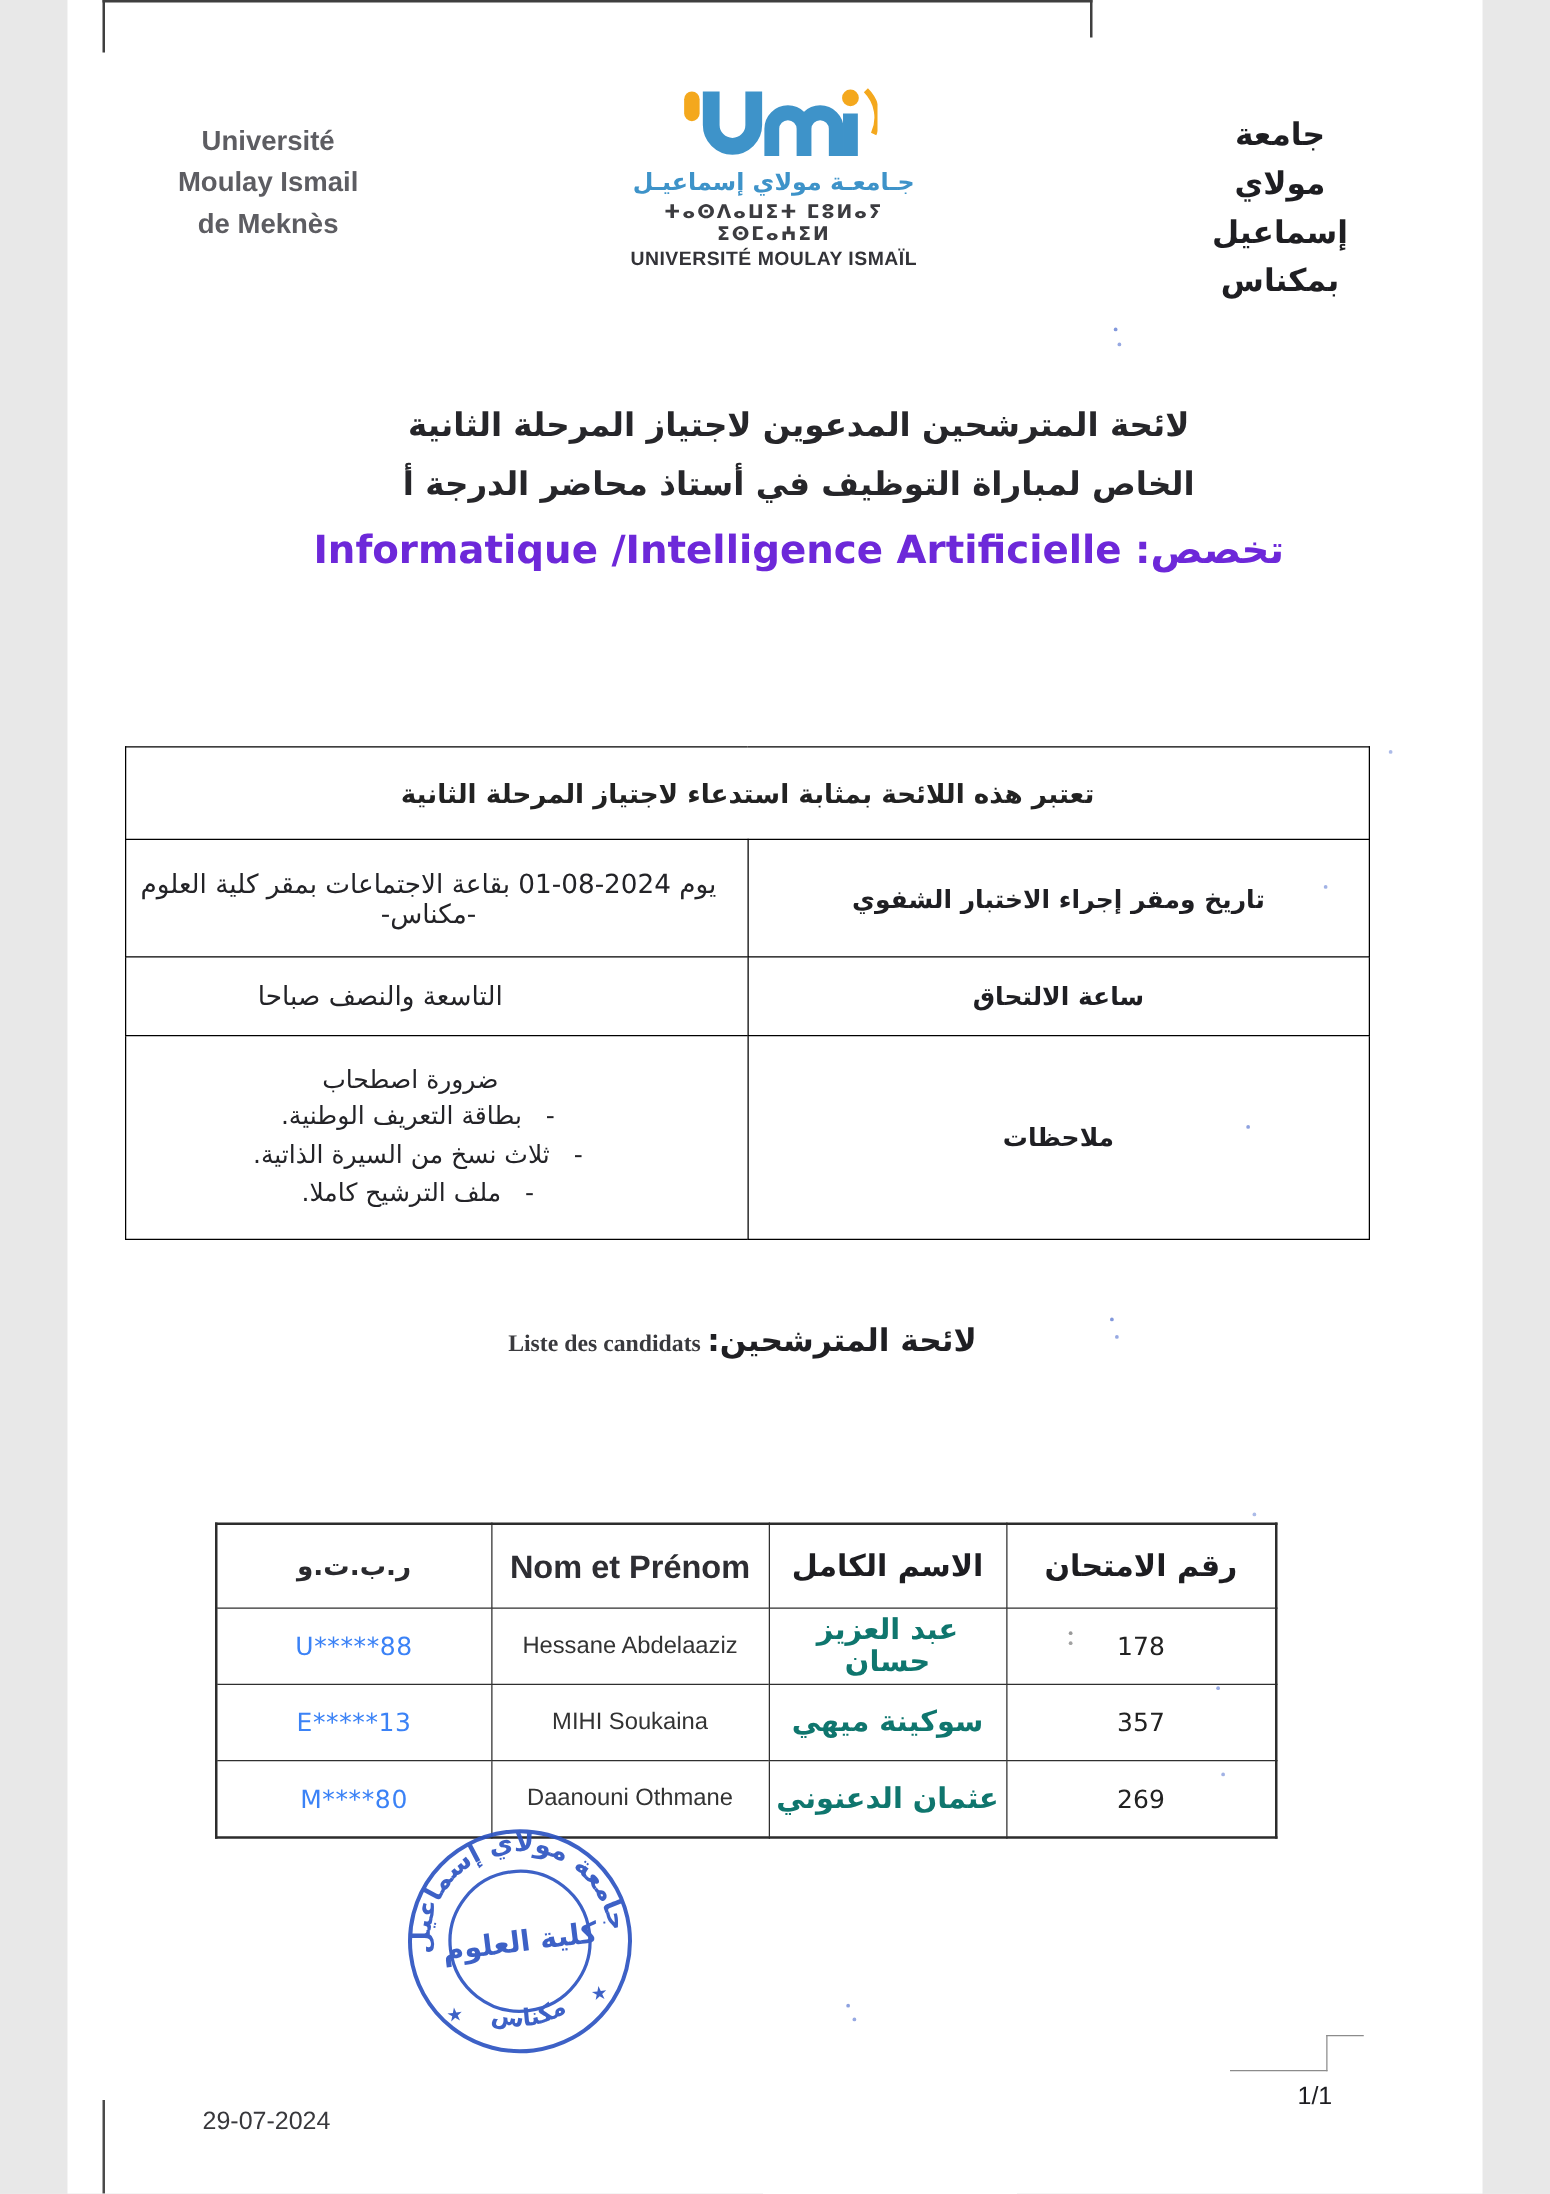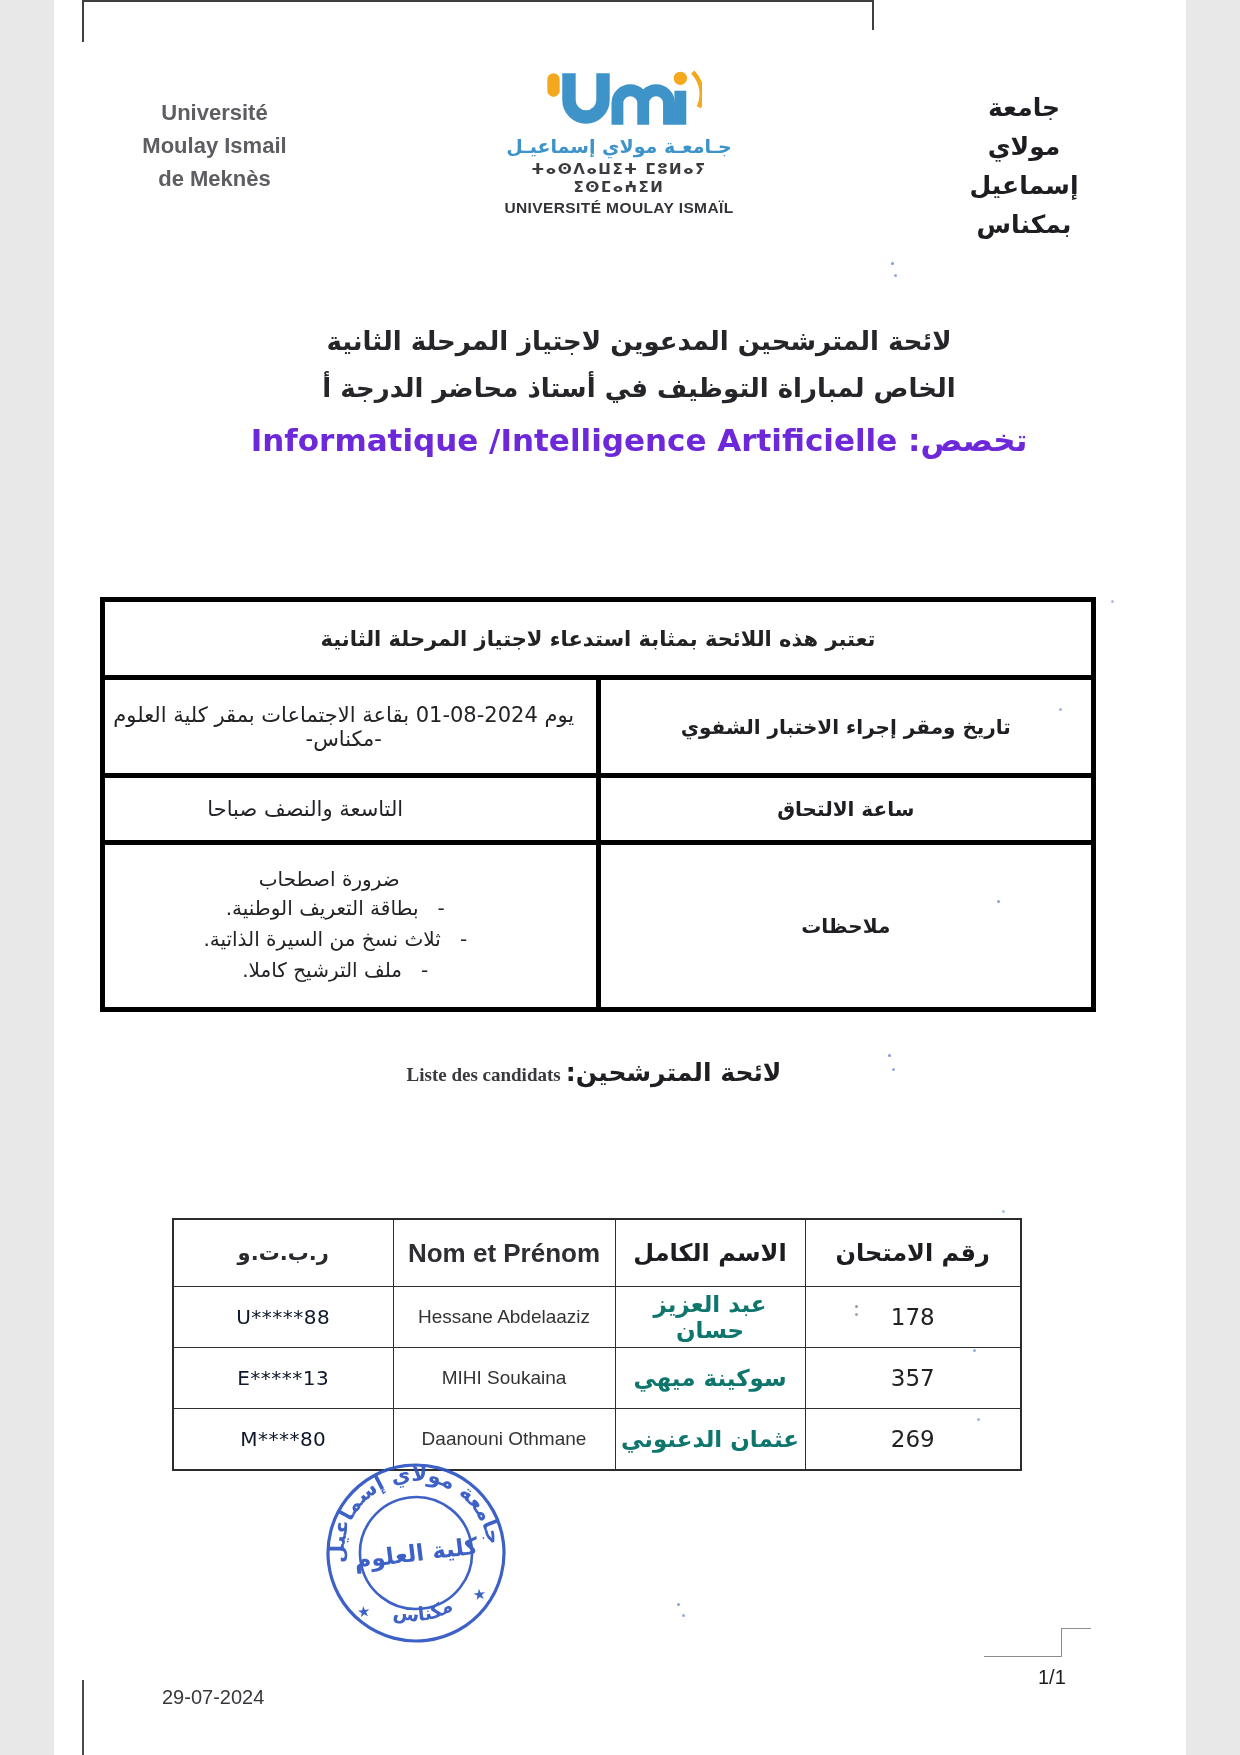--- a/index.html
+++ b/index.html
@@ -41,21 +41,21 @@
 
   
   .title{left:170px;top:326px;width:830px;text-align:center;direction:rtl;color:#26262a;}
   .title .t1{font-size:26px;font-weight:bold;margin-bottom:17px;}
   .title .t2{font-size:26px;font-weight:bold;margin-bottom:19px;}
   .title .t3{font-size:31px;font-weight:bold;color:#6d28d9;}
 
   
   .info-wrap{left:46px;top:597px;width:996px;}
   table.info{width:100%;border-collapse:collapse;direction:rtl;table-layout:fixed;}
-  table.info td{border:5px solid #000000;vertical-align:middle;text-align:center;}
+  table.info td{border:1px solid #000000;vertical-align:middle;text-align:center;}
   td.banner{height:71px;text-align:center;font-weight:bold;font-size:21px;color:#222;}
   td.ilabel{width:181px;text-align:center;font-weight:bold;font-size:20px;line-height:30px;color:#1f1f23;}
   td.ival{font-size:21px;color:#232327;text-align:right;}
   .pr-date{padding-right:14px;height:91px;}
   .pr-time{padding-right:91px;height:60px;}
   td.notes{height:160px;font-size:20px;}
   .note-head{padding-right:42px;margin-bottom:2px;}
   .note-item{padding-right:30px;line-height:31px;}
 
   
@@ -70,24 +70,24 @@
   table.cand td,table.cand th{border:1px solid #2f2f2f;text-align:center;vertical-align:middle;}
   table.cand th{height:64px;font-weight:bold;}
   .col-exam{width:216px;}
   .col-nar{width:190px;}
   .col-nfr{width:222px;}
   .col-cin{width:220px;}
   th.h-exam,th.h-nar{font-size:24px;color:#1d1d21;}
   th.h-nfr{font-size:26px;color:#2e2e33;font-family:"Liberation Sans",sans-serif;}
   th.h-cin{font-size:21px;color:#2a2a2e;}
   table.cand td{height:58px;}
-  td.c-exam{font-size:23px;color:#222;}
+  td.c-exam{font-size:20px;color:#222;}
   td.c-nar{font-size:23px;font-weight:bold;color:#0f766e;}
   td.c-nfr{font-size:19px;color:#333;font-family:"Liberation Sans",sans-serif;}
-  td.c-cin{font-size:20px;color:#0f172a;letter-spacing:.5px;}
+  td.c-cin{font-size:20px;color:#3b82f6;letter-spacing:.5px;}
 
   
   .stamp{left:267px;top:1458px;transform:rotate(-7deg);opacity:.92;}
 
   
   .f-date{left:108px;top:1686px;font-size:20px;color:#38383c;font-family:"Liberation Sans",sans-serif;}
   .f-page{left:984px;top:1666px;font-size:20px;color:#1d1d21;font-family:"Liberation Sans",sans-serif;}
 </style>
 </head>
 <body>

